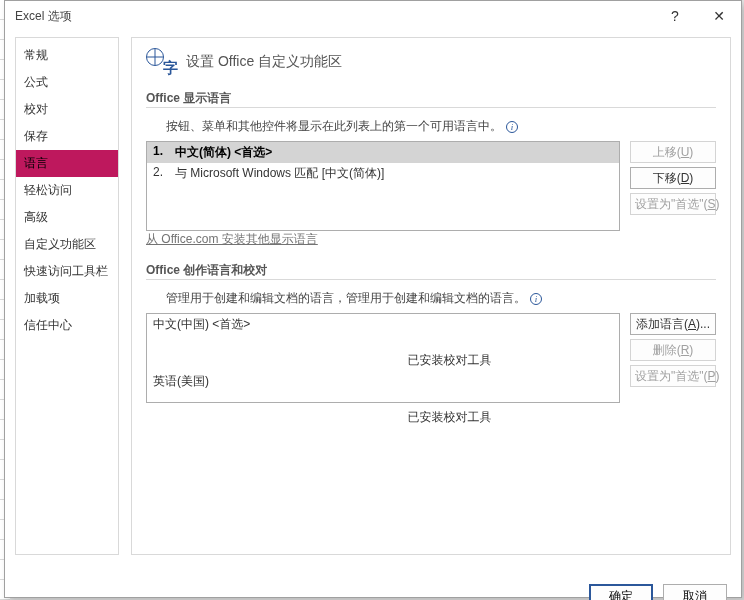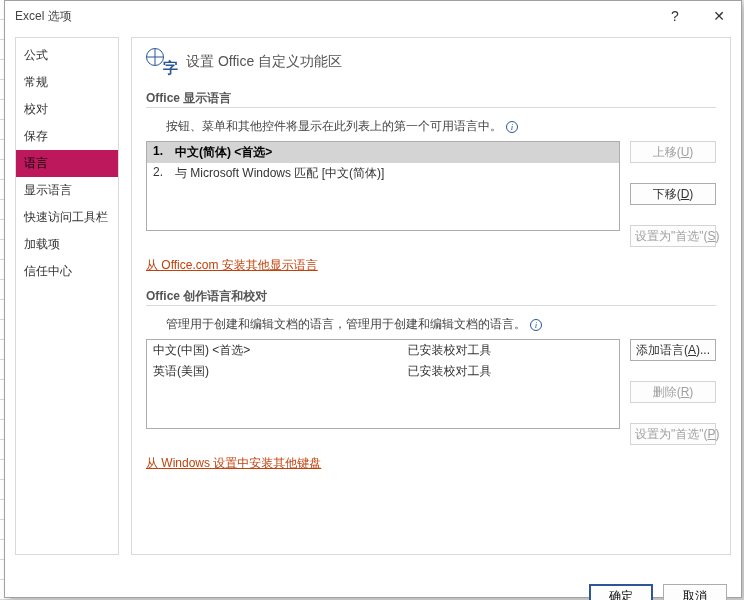--- a/index.html
+++ b/index.html
@@ -21,28 +21,28 @@
   .heading-icon .zi { position: absolute; right: -2px; bottom: -2px; color: #2b579a; font-size: 15px; font-weight: bold; }
   .heading-text { color: #555; font-size: 14px; }
   .section-title { color: #555; font-size: 12px; font-weight: bold; border-bottom: 1px solid #d9d9d9; margin-top: 14px; margin-bottom: 10px; }
   .section-desc { color: #444; margin-bottom: 6px; margin-left: 20px; }
   .info-icon { display:inline-block; width:12px; height:12px; border:1px solid #2b579a; border-radius:50%; color:#2b579a; font-size:9px; line-height:11px; text-align:center; font-style:italic; font-family:serif; margin-left:4px; vertical-align:middle;}
   .row { display: flex; gap: 10px; align-items: flex-start; }
   .listbox { flex: 1; border: 1px solid #adadad; height: 90px; background: #fff; font-size: 12px; }
   .listbox .li { display: flex; padding: 2px 6px; cursor: pointer; }
   .listbox .li.sel { background: #d4d4d4; color: #000; font-weight: bold; }
   .listbox .li .num { width: 22px; }
-  .btncol { width: 86px; display: flex; flex-direction: column; gap: 20px; }
+  .btncol { width: 86px; display: flex; flex-direction: column; gap: 4px; }
   button.act { height: 22px; border: 1px solid #adadad; background: #fdfdfd; font-size: 12px; color: #333; padding: 0 4px; white-space: nowrap; }
   button.act:disabled { color: #a0a0a0; border-color: #d4d4d4; }
-  .link { color: #c2410c; text-decoration: underline; cursor: pointer; display: inline-block; margin-top: 10px; }
+  .link { color: #737373; text-decoration: underline; cursor: pointer; display: inline-block; margin-top: 0; }
   .listbox2 { flex:1; border:1px solid #adadad; height: 90px; background:#fff; font-size:12px; }
   .listbox2 .li2 { display:flex; padding: 2px 6px; cursor:pointer;gap:8px; }
   .listbox2 .li2 .c1 { flex: 1.2; }
-  .listbox2 .li2 .c2 { flex: 1; }
+  .listbox2 .li2 .c2 { flex: 1; margin-top: 36px; }
   .footer { height: 42px; display: flex; justify-content: flex-end; align-items: center; gap: 10px; padding: 0 14px; }
   .footer button { width: 64px; height: 24px; border: 1px solid #adadad; background: #fdfdfd; font-size: 12px; margin-top: 40px; }
   .footer button.primary { border: 1px solid #2b579a; box-shadow: inset 0 0 0 1px #2b579a; }
   u.acc { text-decoration: underline; }
   .grid-bg { position: absolute; left:0; top:0; width:10px; height:600px; background: repeating-linear-gradient(#fff,#fff 19px,#d9d9d9 19px,#d9d9d9 20px);}
 </style>
 </head>
 <body>
 
 <div class="grid-bg"></div>
@@ -51,26 +51,28 @@
 
   <div class="titlebar">
     <span>Excel 选项</span>
     <span class="spacer"></span>
     <button>?</button>
     <button>✕</button>
   </div>
 
   <div class="body">
     <div class="sidebar">
+      <div class="item">常规</div>
       <div class="item">公式</div>
-      <div class="item">常规</div>
       <div class="item">校对</div>
       <div class="item">保存</div>
       <div class="item sel">语言</div>
-      <div class="item">显示语言</div>
+      <div class="item">轻松访问</div>
+      <div class="item">高级</div>
+      <div class="item">自定义功能区</div>
       <div class="item">快速访问工具栏</div>
       <div class="item">加载项</div>
       <div class="item">信任中心</div>
     </div>
 
     <div class="main">
 
       <div class="heading">
         <div class="heading-icon">
           <div class="globe"></div>
@@ -116,21 +118,20 @@
             <span class="c1">英语(美国)</span>
             <span class="c2">已安装校对工具</span>
           </div>
         </div>
         <div class="btncol">
           <button class="act">添加语言(<u class="acc">A</u>)...</button>
           <button class="act" disabled="">删除(<u class="acc">R</u>)</button>
           <button class="act" disabled="">设置为"首选"(<u class="acc">P</u>)</button>
         </div>
       </div>
-      <a class="link">从 Windows 设置中安装其他键盘</a>
 
     </div>
   </div>
 
   <div class="footer">
     <button class="primary">确定</button>
     <button>取消</button>
   </div>
 
 </div>

